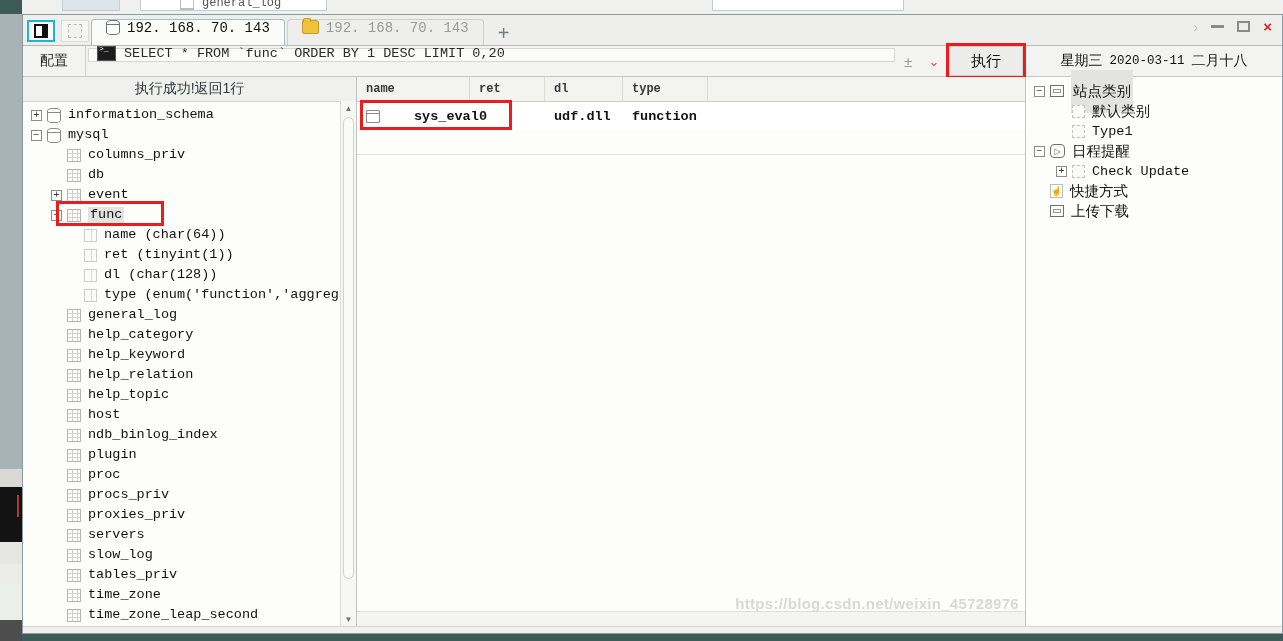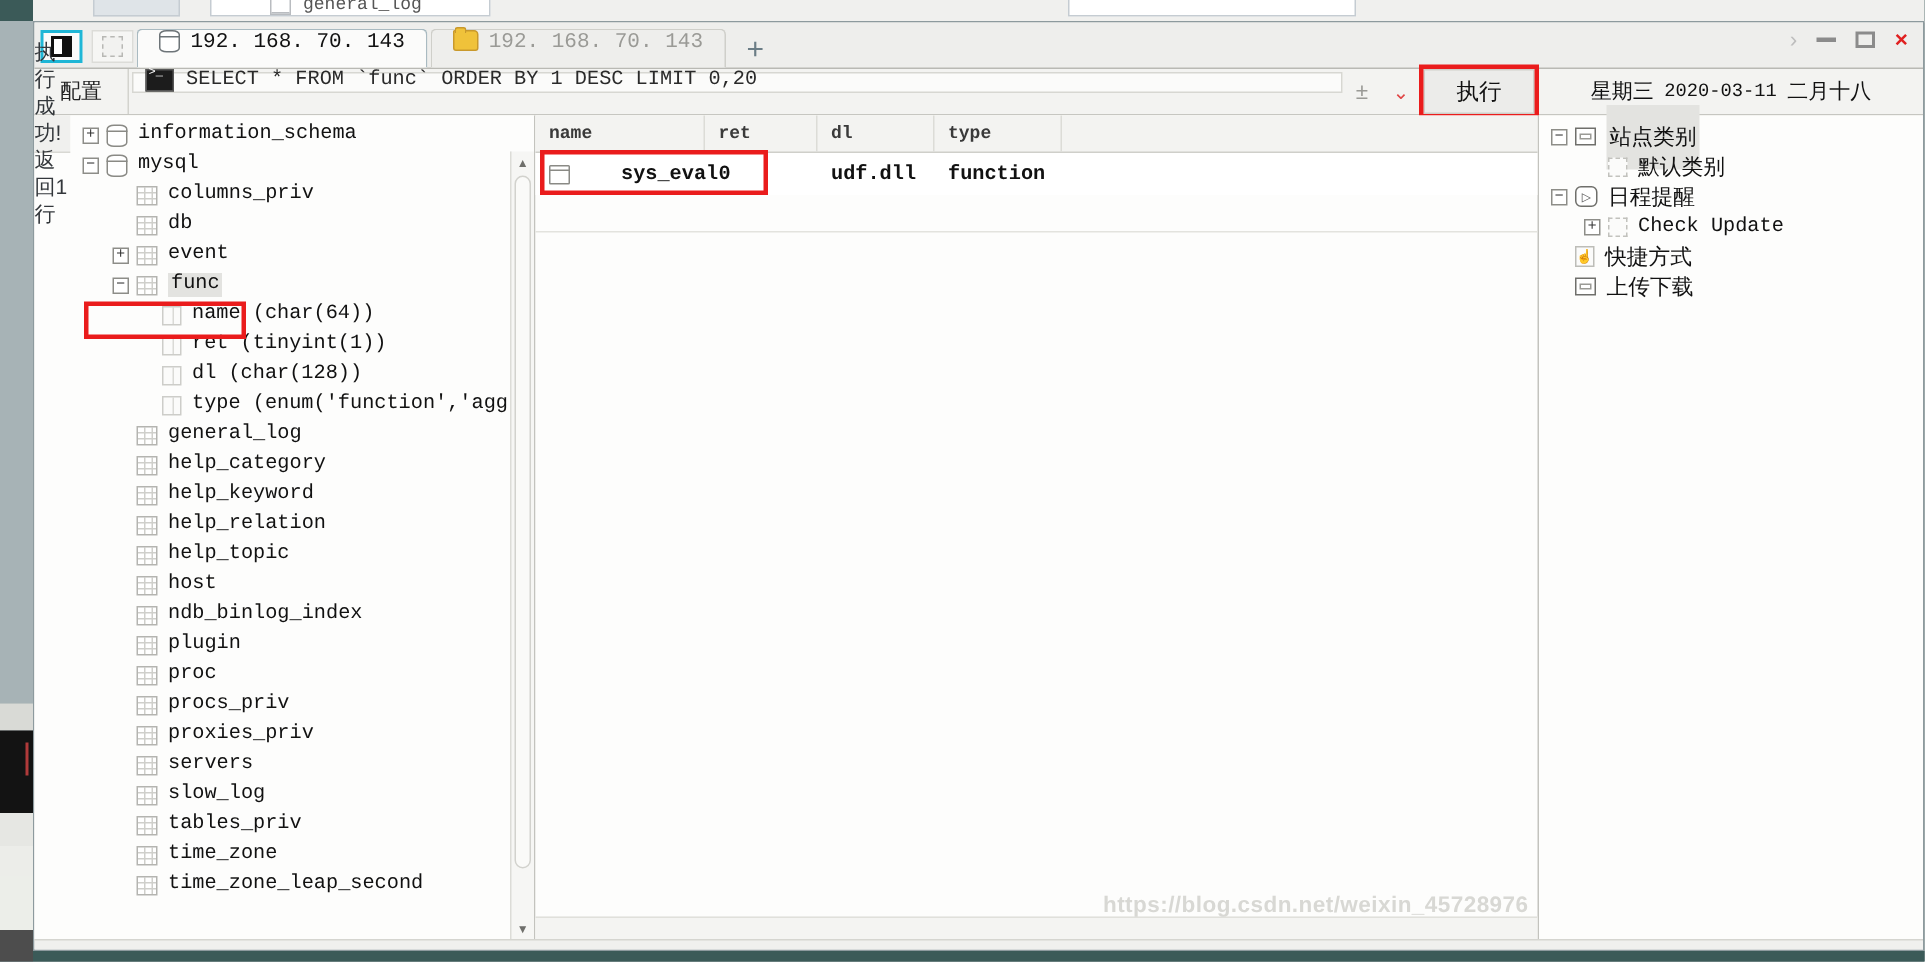--- a/index.html
+++ b/index.html
@@ -100,21 +100,21 @@
      background:#ececea;border:1px solid #cfcfca;font-size:15px;color:#111;box-sizing:border-box;}
   #exec-hl{position:absolute;inset:-3px;border:3px solid #ea1c1c;pointer-events:none;}
   #datebar{flex:0 0 256px;display:flex;align-items:center;justify-content:center;gap:7px;
      background:#f3f3f1;border-left:1px solid #d6d6d1;font-size:14px;color:#111;}
   #datebar .dnum{font-size:12.5px;font-family:"Liberation Mono",monospace;}
 
   
   #body{flex:1;display:flex;min-height:0;background:#f7f7f6;}
 
   
-  #leftcol{width:333px;flex:0 0 333px;display:flex;flex-direction:row;
+  #leftcol{width:333px;flex:0 0 333px;display:flex;flex-direction:column;
      border-right:1px solid #c3c3be;background:#fdfdfc;position:relative;}
   #status{height:24px;flex:0 0 24px;display:flex;align-items:center;justify-content:center;
      background:#f0f0ee;font-size:14px;color:#33373b;border-bottom:1px solid #d8d8d3;}
   #tree{flex:1;overflow:hidden;position:relative;padding-top:3px;background:#fdfdfc;}
   .node{height:20px;display:flex;align-items:center;font-family:"Liberation Mono","DejaVu Sans Mono",monospace;
      font-size:13.5px;color:#111;white-space:nowrap;position:relative;}
   .exp{width:11px;height:11px;border:1px solid #8d8d88;background:#fff;box-sizing:border-box;
      display:inline-flex;align-items:center;justify-content:center;font-size:10px;line-height:1;
      font-family:"Liberation Sans",sans-serif;color:#333;flex:0 0 11px;margin-right:5px;}
   .exp.none{border:none;background:transparent;}
@@ -424,20 +424,25 @@
         <div class="rnode rind1">
           <span class="exp">−</span>
           <span class="ico-cat"></span>
           <span class="rlbl cn sel">站点类别</span>
         </div>
         <div class="rnode rind2">
           <span class="exp none"></span>
           <span class="ico-dash"></span>
           <span class="rlbl cn">默认类别</span>
         </div>
+        <div class="rnode rind2">
+          <span class="exp none"></span>
+          <span class="ico-dash"></span>
+          <span class="rlbl en">Type1</span>
+        </div>
         <div class="rnode rind1">
           <span class="exp">−</span>
           <span class="ico-cal">▷</span>
           <span class="rlbl cn">日程提醒</span>
         </div>
         <div class="rnode rind2">
           <span class="exp">+</span>
           <span class="ico-dash"></span>
           <span class="rlbl en">Check Update</span>
         </div>

